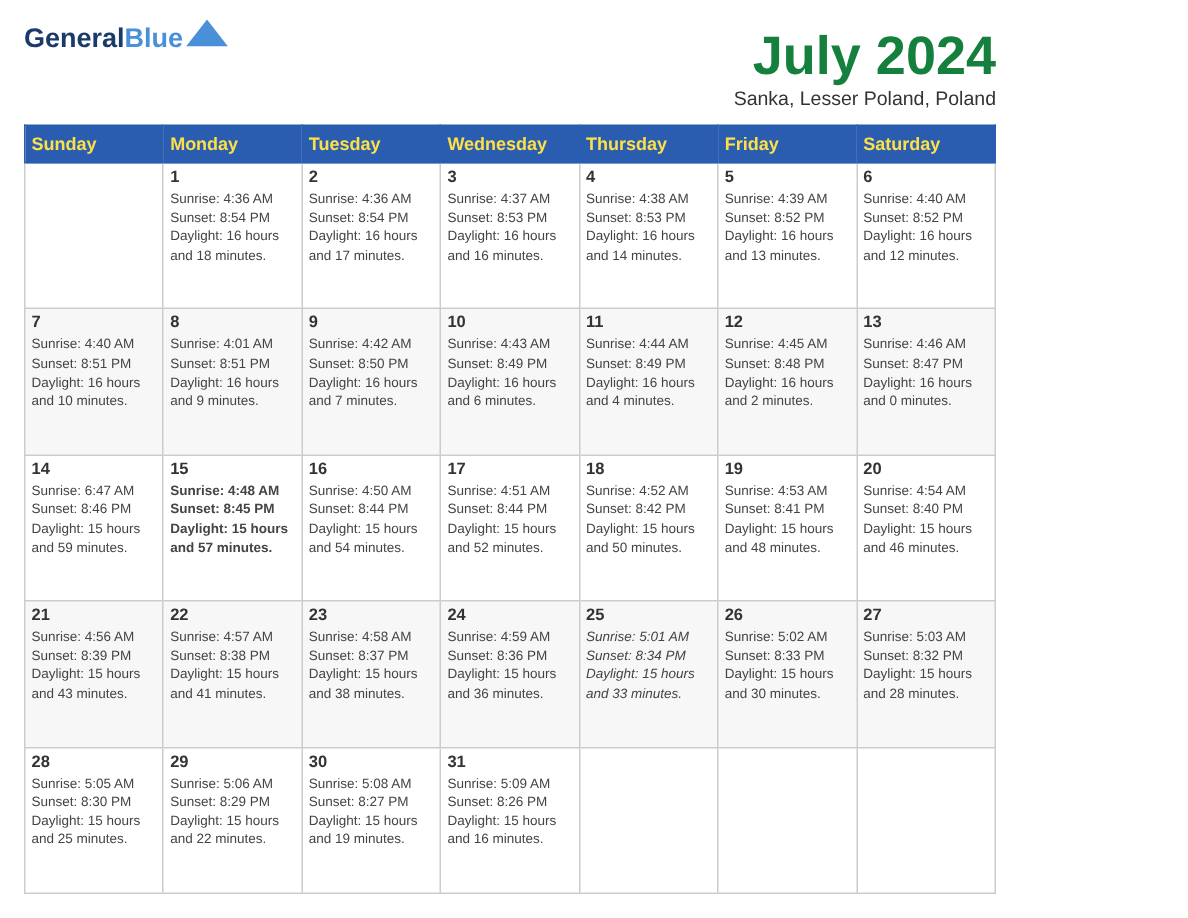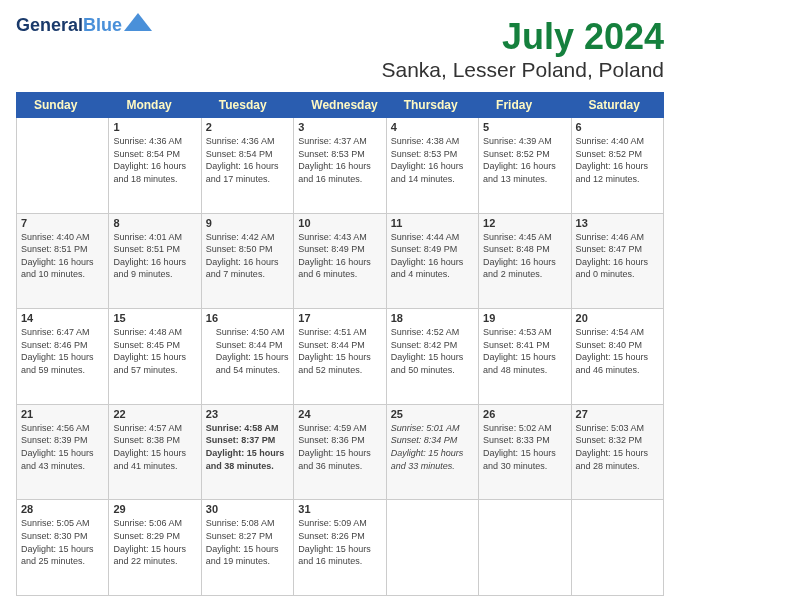--- a/index.html
+++ b/index.html
@@ -30,36 +30,36 @@
     }
     .title-section {
       text-align: right;
     }
     .month-title {
       font-size: 36px;
       font-weight: bold;
       color: #15803d;
     }
     .location-title {
-      font-size: 21px;
+      font-size: 13px;
       color: #333;
       font-weight: normal;
     }
     .calendar {
       width: 100%;
       border-collapse: collapse;
       flex: 1;
       table-layout: fixed;
     }
     .calendar thead tr th {
       background-color: #2a5db0;
-      color: #fef9c3;
+      color: #fde047;
       font-size: 12px;
       font-weight: bold;
-      padding: 5px 17px;
+      padding: 5px 4px;
       text-align: left;
       border: 1px solid #2a5db0;
     }
     .calendar tbody tr td {
       border: 1px solid #ccc;
       vertical-align: top;
       padding: 3px 4px;
       font-size: 9.5px;
       color: #333;
       height: 80px;
@@ -217,28 +217,28 @@
         <tr>
           <td>
             <span class="day-number">14</span>
             <div class="cell-text" style="white-space: pre-line;">Sunrise: 6:47 AM
 Sunset: 8:46 PM
 Daylight: 15 hours
 and 59 minutes.</div>
           </td>
           <td>
             <span class="day-number">15</span>
-            <div class="cell-text" style="white-space: pre-line;">Sunrise: 4:48 AM
+            <div class="cell-text" style="white-space: pre-line; font-weight: bold;">Sunrise: 4:48 AM
 Sunset: 8:45 PM
 Daylight: 15 hours
 and 57 minutes.</div>
           </td>
           <td>
             <span class="day-number">16</span>
-            <div class="cell-text" style="white-space: pre-line; margin-left: 10px;">Sunrise: 4:50 AM
+            <div class="cell-text" style="white-space: pre-line;">Sunrise: 4:50 AM
 Sunset: 8:44 PM
 Daylight: 15 hours
 and 54 minutes.</div>
           </td>
           <td>
             <span class="day-number">17</span>
             <div class="cell-text" style="white-space: pre-line;">Sunrise: 4:51 AM
 Sunset: 8:44 PM
 Daylight: 15 hours
 and 52 minutes.</div>
@@ -275,21 +275,21 @@
           </td>
           <td>
             <span class="day-number">22</span>
             <div class="cell-text" style="white-space: pre-line;">Sunrise: 4:57 AM
 Sunset: 8:38 PM
 Daylight: 15 hours
 and 41 minutes.</div>
           </td>
           <td>
             <span class="day-number">23</span>
-            <div class="cell-text" style="white-space: pre-line; font-weight: bold;">Sunrise: 4:58 AM
+            <div class="cell-text" style="white-space: pre-line;">Sunrise: 4:58 AM
 Sunset: 8:37 PM
 Daylight: 15 hours
 and 38 minutes.</div>
           </td>
           <td>
             <span class="day-number">24</span>
             <div class="cell-text" style="white-space: pre-line;">Sunrise: 4:59 AM
 Sunset: 8:36 PM
 Daylight: 15 hours
 and 36 minutes.</div>

